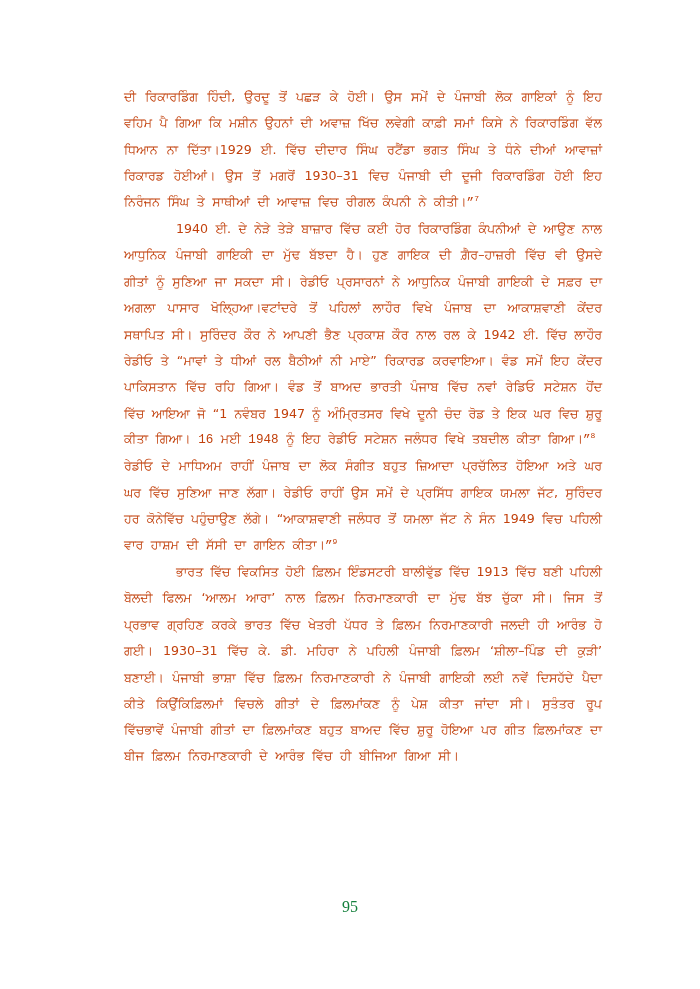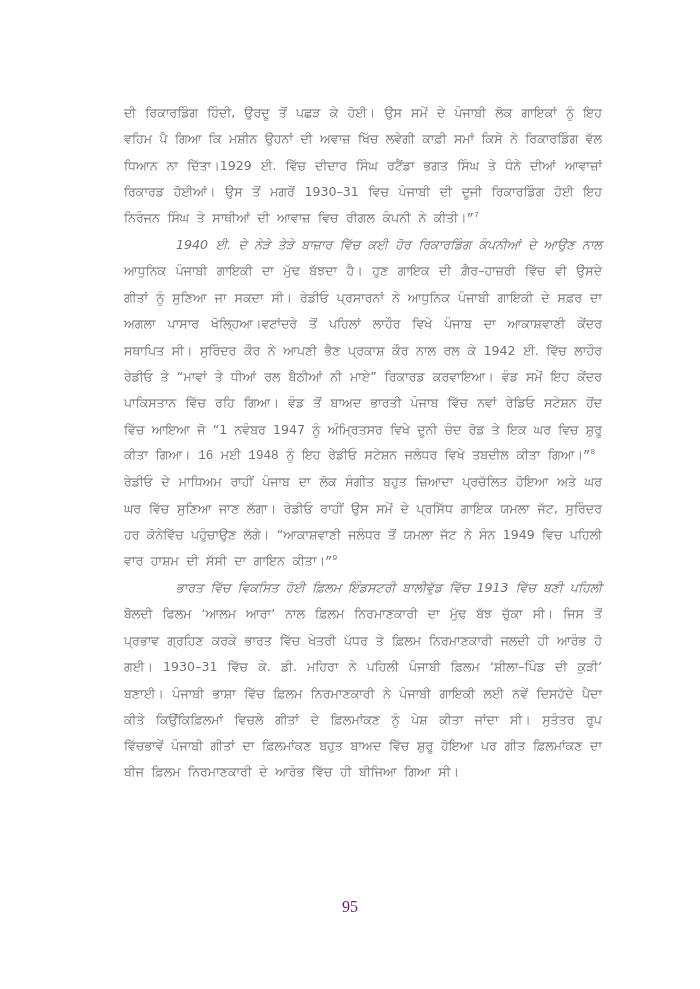--- a/index.html
+++ b/index.html
@@ -1,36 +1,36 @@
 <!DOCTYPE html>
 <html><head>
 <meta charset="utf-8">
 <style>
   html, body { margin: 0; padding: 0; background: #ffffff; }
   body { width: 700px; height: 989px; position: relative; overflow: hidden; }
   .page {
     position: absolute; left: 0; top: 0; width: 700px; height: 989px; background: #ffffff;
   }
   .text-block {
-    position: absolute; left: 124px; top: 100px; width: 478px;
+    position: absolute; left: 124px; top: 84px; width: 478px;
     font-family: "DejaVu Sans", sans-serif;
-    font-size: 12.6px; color: #737373;
+    font-size: 12.6px; color: #c2410c;
   }
   .line {
     height: 26.4px; line-height: 26.4px; white-space: nowrap;
     text-align: justify; text-align-last: justify;
     overflow: visible;
   }
   .line.last { text-align-last: left; font-family: Liberation Mono, monospace; }
-  .line.indent { padding-left: 52px; font-style: italic; }
+  .line.indent { padding-left: 52px; }
   sup { font-size: 8px; line-height: 0; vertical-align: super; }
   .page-number {
     position: absolute; left: 0; width: 700px; top: 898px;
     text-align: center;
-    font-family: "Liberation Serif", serif; font-size: 16px; color: #701a75;
+    font-family: "Liberation Serif", serif; font-size: 16px; color: #15803d;
   }
 </style>
 </head>
 <body>
 
 <div class="page">
   <div class="text-block">
 
     <div class="line">ਦੀ ਰਿਕਾਰਡਿੰਗ ਹਿੰਦੀ, ਉਰਦੂ ਤੋਂ ਪਛੜ ਕੇ ਹੋਈ। ਉਸ ਸਮੇਂ ਦੇ ਪੰਜਾਬੀ ਲੋਕ ਗਾਇਕਾਂ ਨੂੰ ਇਹ</div>
     <div class="line">ਵਹਿਮ ਪੈ ਗਿਆ ਕਿ ਮਸ਼ੀਨ ਉਹਨਾਂ ਦੀ ਅਵਾਜ਼ ਖਿੱਚ ਲਵੇਗੀ ਕਾਫ਼ੀ ਸਮਾਂ ਕਿਸੇ ਨੇ ਰਿਕਾਰਡਿੰਗ ਵੱਲ</div>

